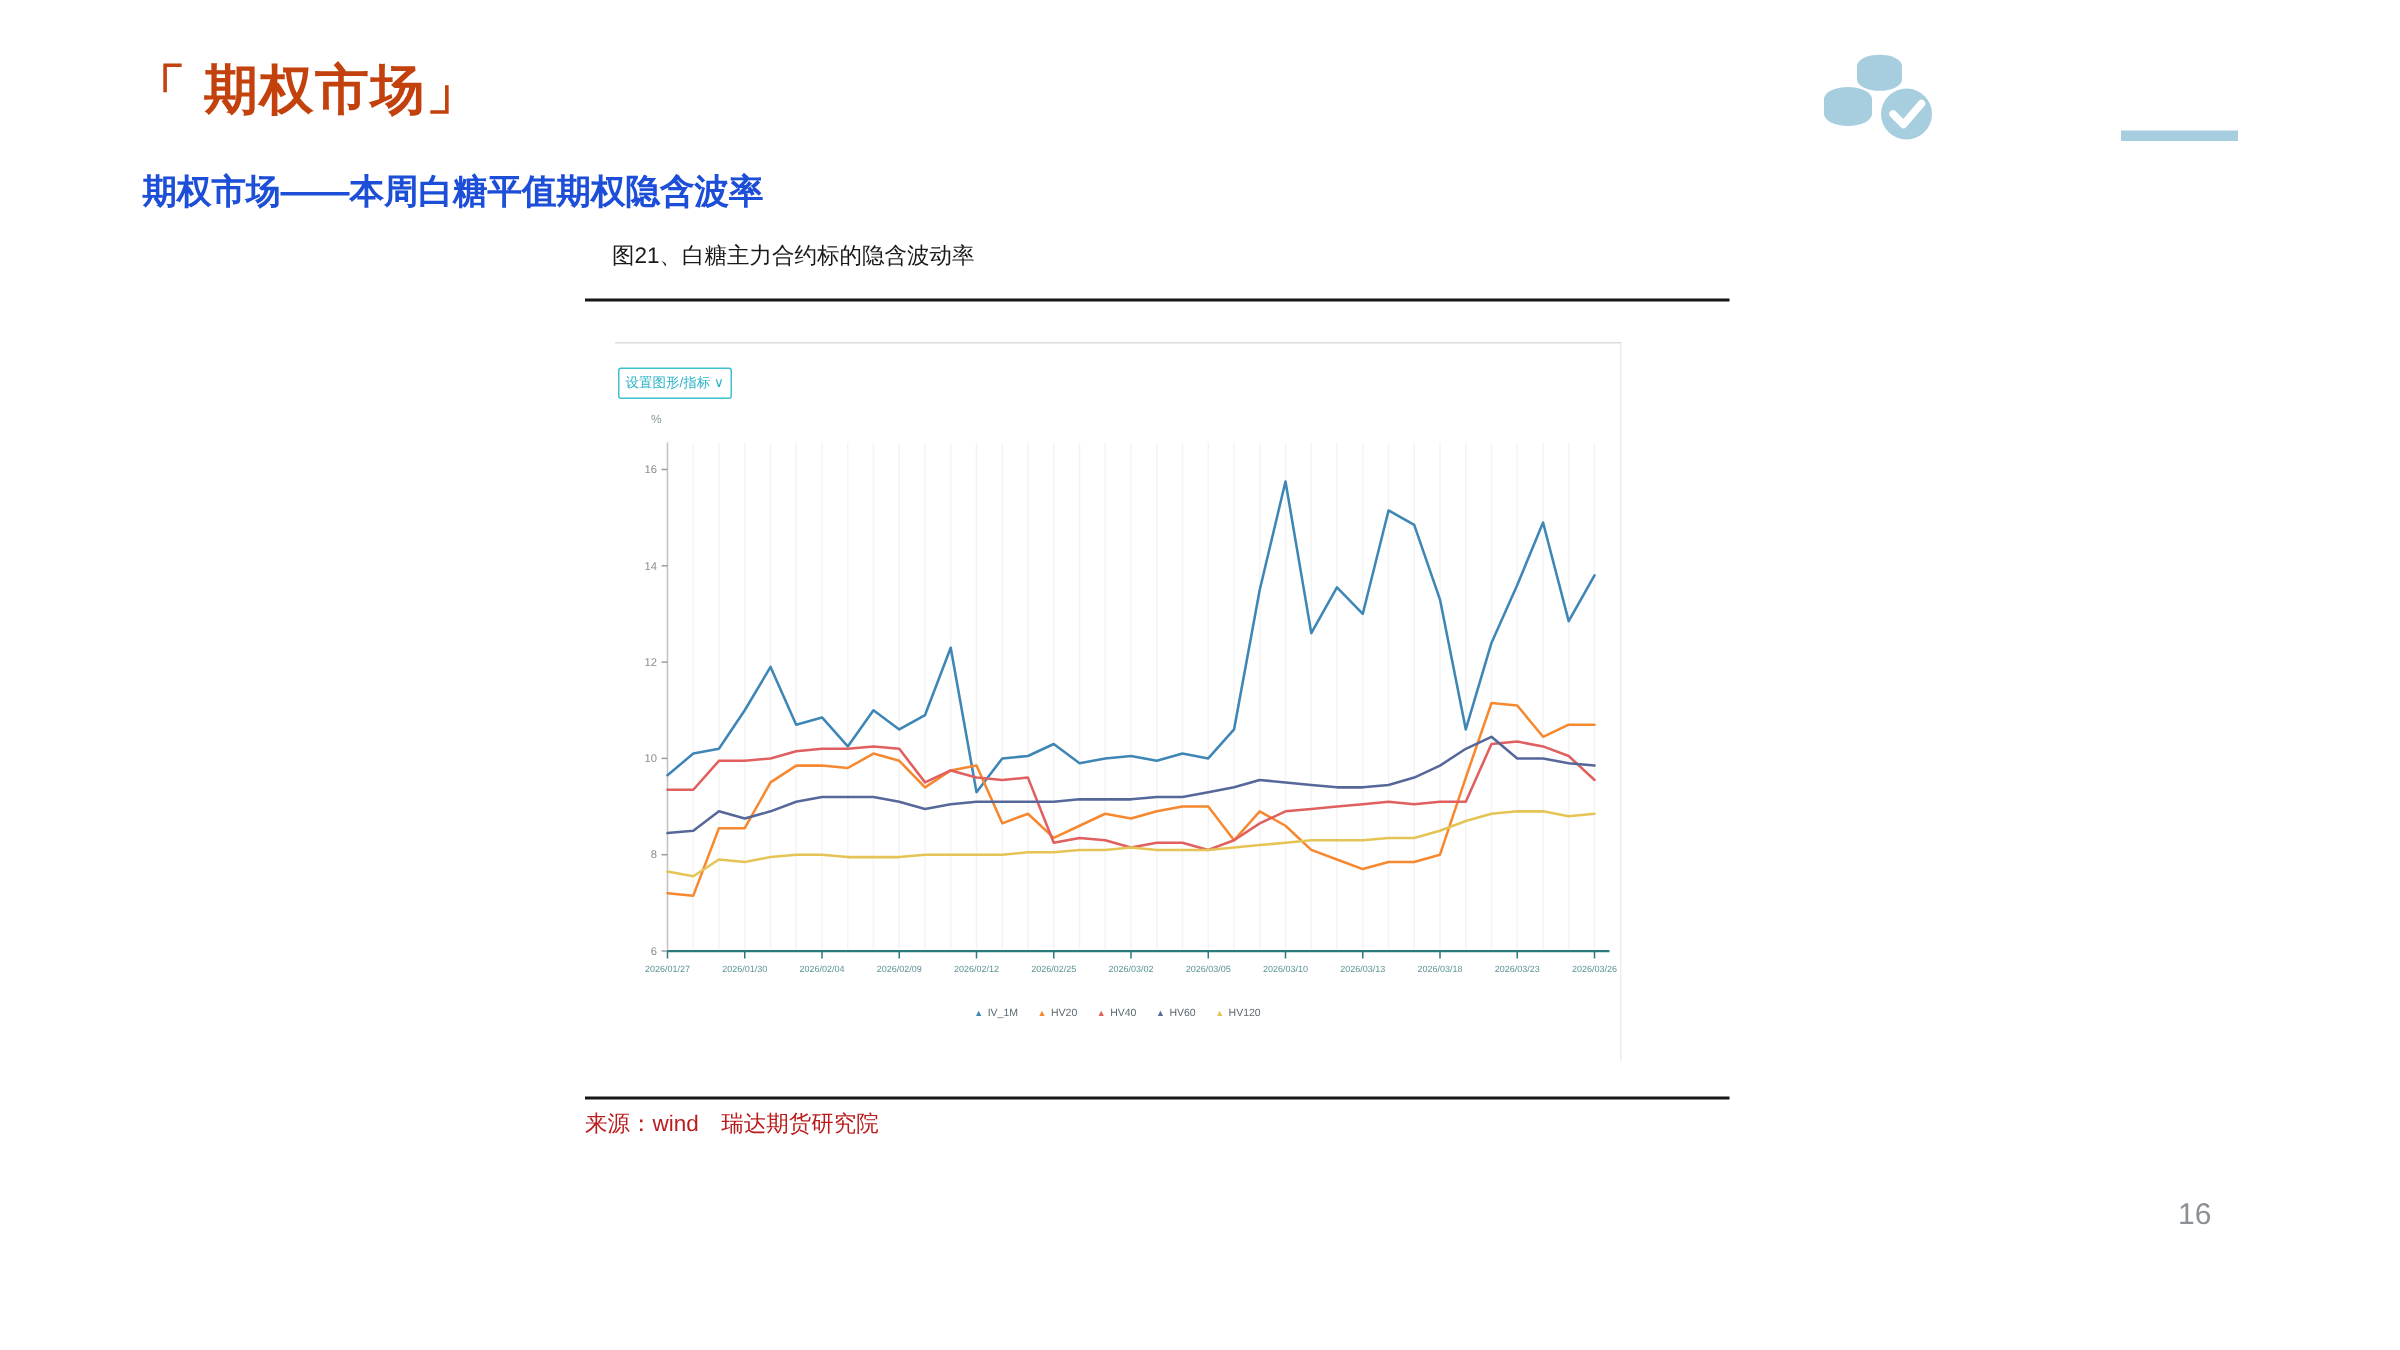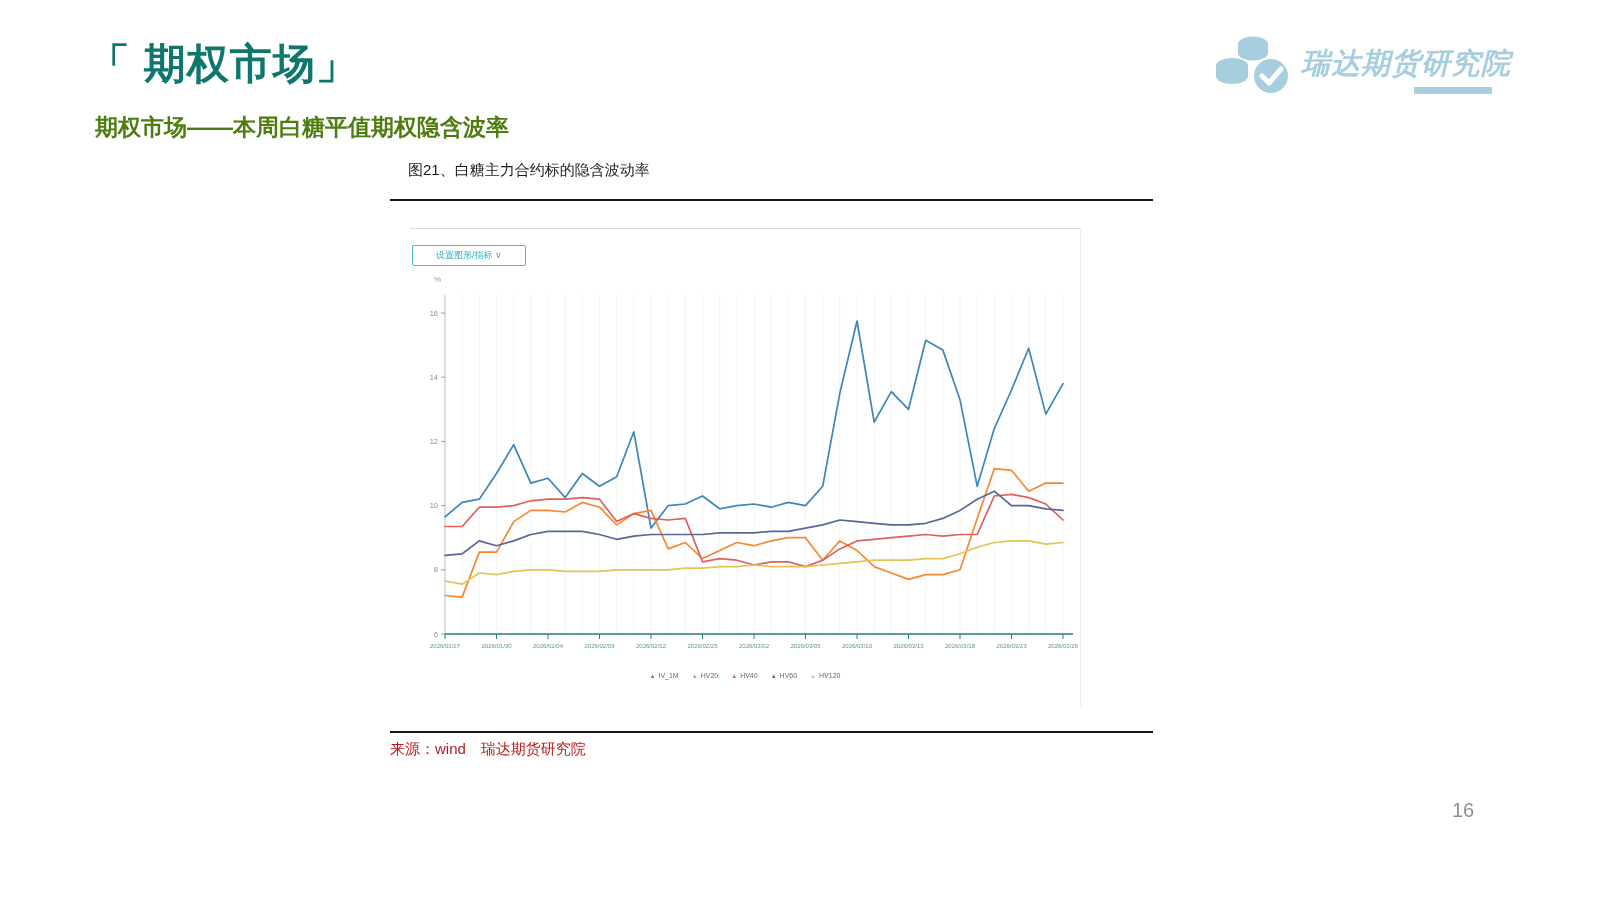--- a/index.html
+++ b/index.html
@@ -1,34 +1,34 @@
 <!DOCTYPE html>
 <html><head>
 <meta charset="utf-8">
 <style>
   html,body{margin:0;padding:0;background:#fff;}
   .slide{position:relative;width:1600px;height:900px;background:#ffffff;overflow:hidden;
          font-family:"Liberation Sans","DejaVu Sans",sans-serif;}
   .abs{position:absolute;}
-  .page-title{left:88px;top:36px;font-size:42px;font-weight:700;color:#0f766e;letter-spacing:1px;}
-  .section-subtitle{left:95px;top:112px;font-size:23px;font-weight:700;color:#4d7c0f;}
+  .page-title{left:88px;top:36px;font-size:36px;font-weight:700;color:#c2410c;letter-spacing:1px;}
+  .section-subtitle{left:95px;top:112px;font-size:23px;font-weight:700;color:#1d4ed8;}
   .logo-wrap{left:1215px;top:30px;width:290px;height:72px;}
   .logo-text{position:absolute;left:86px;top:14px;font-size:29px;font-weight:700;font-style:italic;
              color:#a7cedf;letter-spacing:1px;white-space:nowrap;}
   .logo-bar{position:absolute;left:199px;top:57px;width:78px;height:7px;background:#a7cedf;}
   .fig-caption{left:408px;top:161px;font-size:15px;color:#1a1a1a;}
   .divider{left:390px;width:763px;height:2px;background:#161616;}
   .divider.top{top:199px;}
   .divider.bottom{top:731px;}
   .source-text{left:390px;top:740px;font-size:15px;color:#b91c1c;}
   .page-number{left:1452px;top:799px;font-size:20px;color:#8c9096;}
   .chart-widget{left:410px;top:228px;width:670px;height:478px;background:#fff;
                 border-top:1px solid #dcdcdc;border-right:1px solid #ececec;}
   .settings-btn{position:absolute;left:2px;top:16px;background:#fff;border:1px solid #3fc0d0;
-                color:#27b2c6;font-size:9px;padding:5px 23px;border-radius:2px;line-height:1;
+                color:#27b2c6;font-size:9px;padding:5px 4px;border-radius:2px;line-height:1;
                 font-family:inherit;cursor:pointer;white-space:nowrap;}
   .unit-label{position:absolute;left:24px;top:46px;font-size:8px;color:#8d9aa0;}
   .chart-svg{position:absolute;left:0;top:0;}
   .legend{position:absolute;left:0;top:443px;width:670px;display:flex;justify-content:center;
           gap:13px;align-items:center;}
   .legend-item{display:flex;align-items:center;gap:3px;cursor:pointer;}
   .legend-marker{font-size:6px;line-height:1;}
   .legend-label{font-size:7px;color:#5d6a72;}
 </style>
 </head>
@@ -46,21 +46,20 @@
         <ellipse cx="38" cy="14" rx="15" ry="7.5"></ellipse>
         <rect x="23" y="14" width="30" height="9"></rect>
         <ellipse cx="38" cy="23" rx="15" ry="7.5"></ellipse>
         <ellipse cx="17" cy="36" rx="16" ry="8"></ellipse>
         <rect x="1" y="36" width="32" height="10"></rect>
         <ellipse cx="17" cy="46" rx="16" ry="8"></ellipse>
         <circle cx="56" cy="46" r="17"></circle>
       </g>
       <path d="M47 46 L54 53 L66 39" stroke="#ffffff" stroke-width="5" fill="none" stroke-linecap="round" stroke-linejoin="round"></path>
     </svg>
-    <span class="logo-text">瑞达期货研究院</span>
     <span class="logo-bar"></span>
   </div>
 
   <div class="abs fig-caption">图21、白糖主力合约标的隐含波动率</div>
   <div class="abs divider top"></div>
 
   <div class="abs chart-widget">
     <svg class="chart-svg" width="670" height="478">
         <line x1="35.0" y1="66" x2="35.0" y2="404" stroke="#f4f4f4" stroke-width="1"></line>
         <line x1="52.2" y1="66" x2="52.2" y2="404" stroke="#f4f4f4" stroke-width="1"></line>

